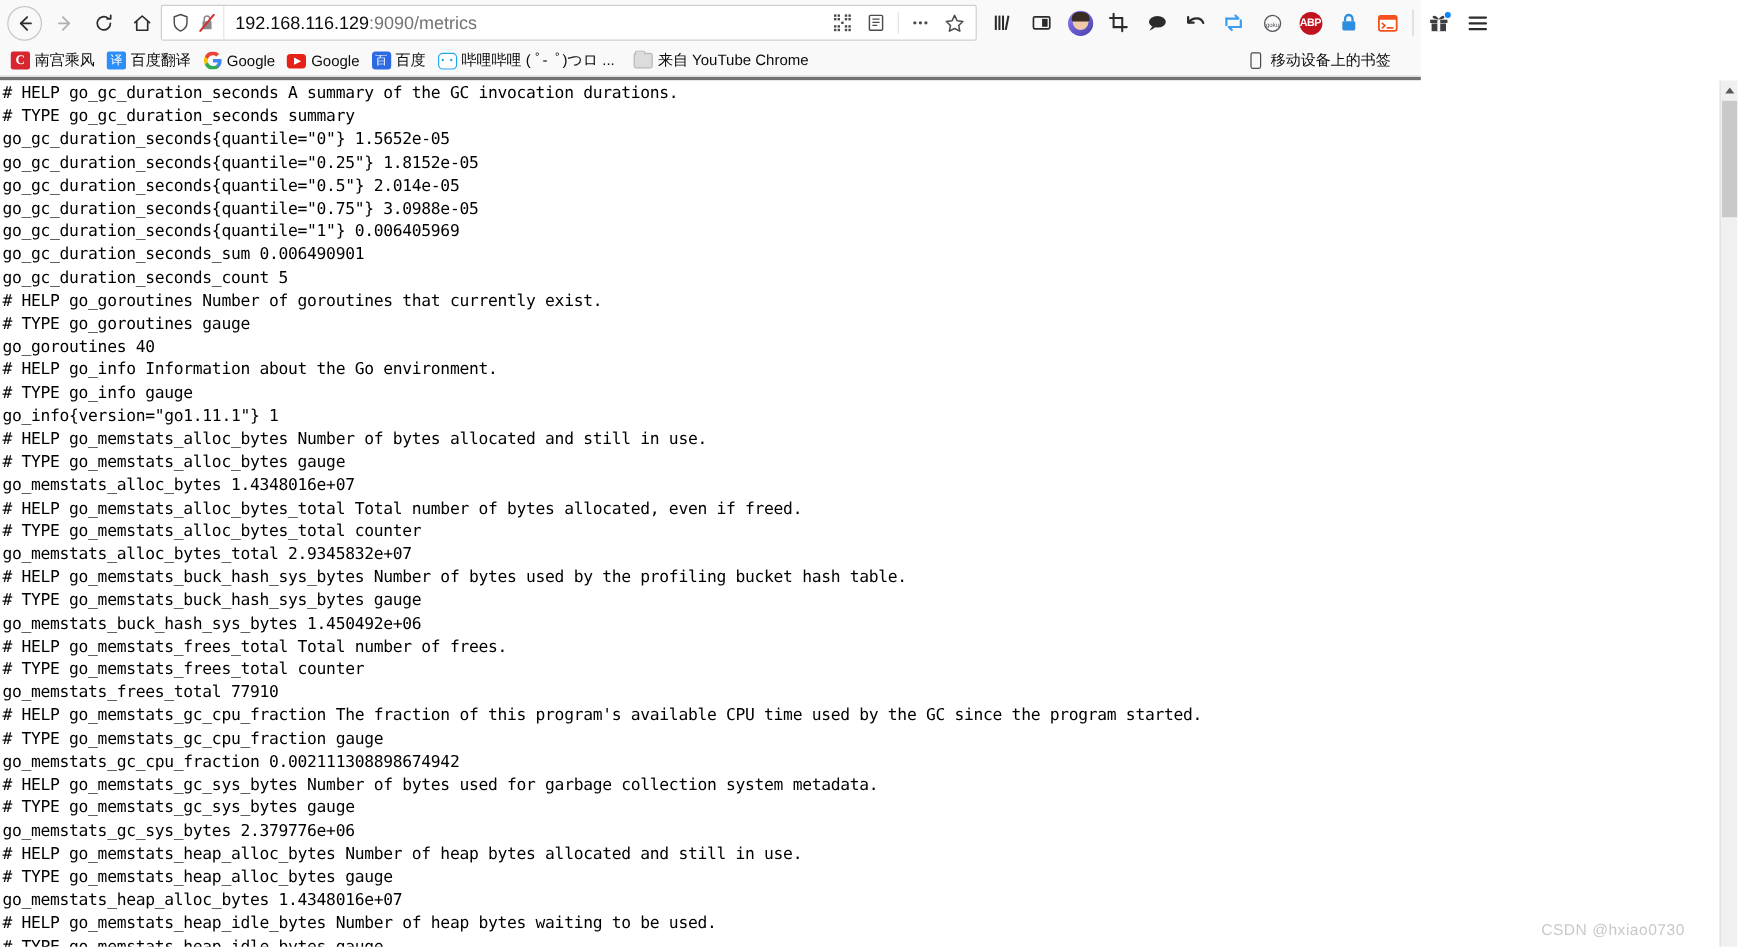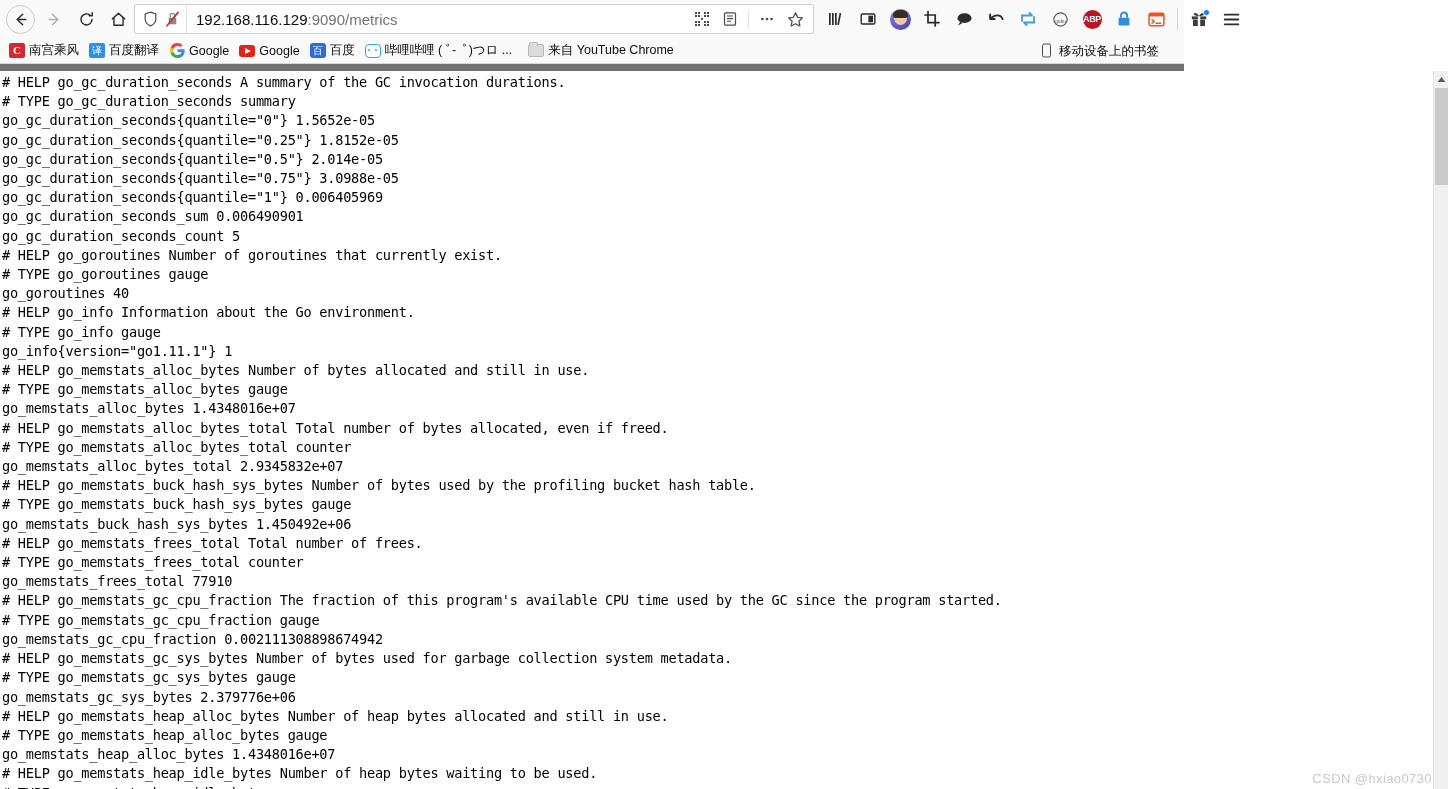--- a/index.html
+++ b/index.html
@@ -8,21 +8,21 @@
     width: 1448px; height: 789px;
     overflow: hidden;
     background: #ffffff;
     font-family: "Liberation Sans", sans-serif;
   }
 
   
   #browser-chrome {
     width: 1184px;
     background: #f9f9fa;
-    border-bottom: 7px solid #737373;
+    border-bottom: 3px solid #737373;
   }
   #nav-bar {
     height: 38px;
     display: flex;
     align-items: center;
     padding: 0 6px;
     background: #f9f9fa;
   }
   .navbtn {
     width: 32px; height: 32px;
@@ -243,21 +243,21 @@
   }
   #vscroll-thumb {
     position: absolute;
     top: 17px; left: 1px;
     width: 13px; height: 97px;
     background: #c9c9c9;
     border-radius: 0;
   }
   #watermark {
     position: absolute;
-    right: 16px; bottom: 8px;
+    right: 44px; bottom: 8px;
     font-family: "Liberation Sans", sans-serif;
     font-size: 13px;
     color: #c9c9c9;
     letter-spacing: 0.4px;
     user-select: none;
   }
 </style>
 </head>
 <body>
 

